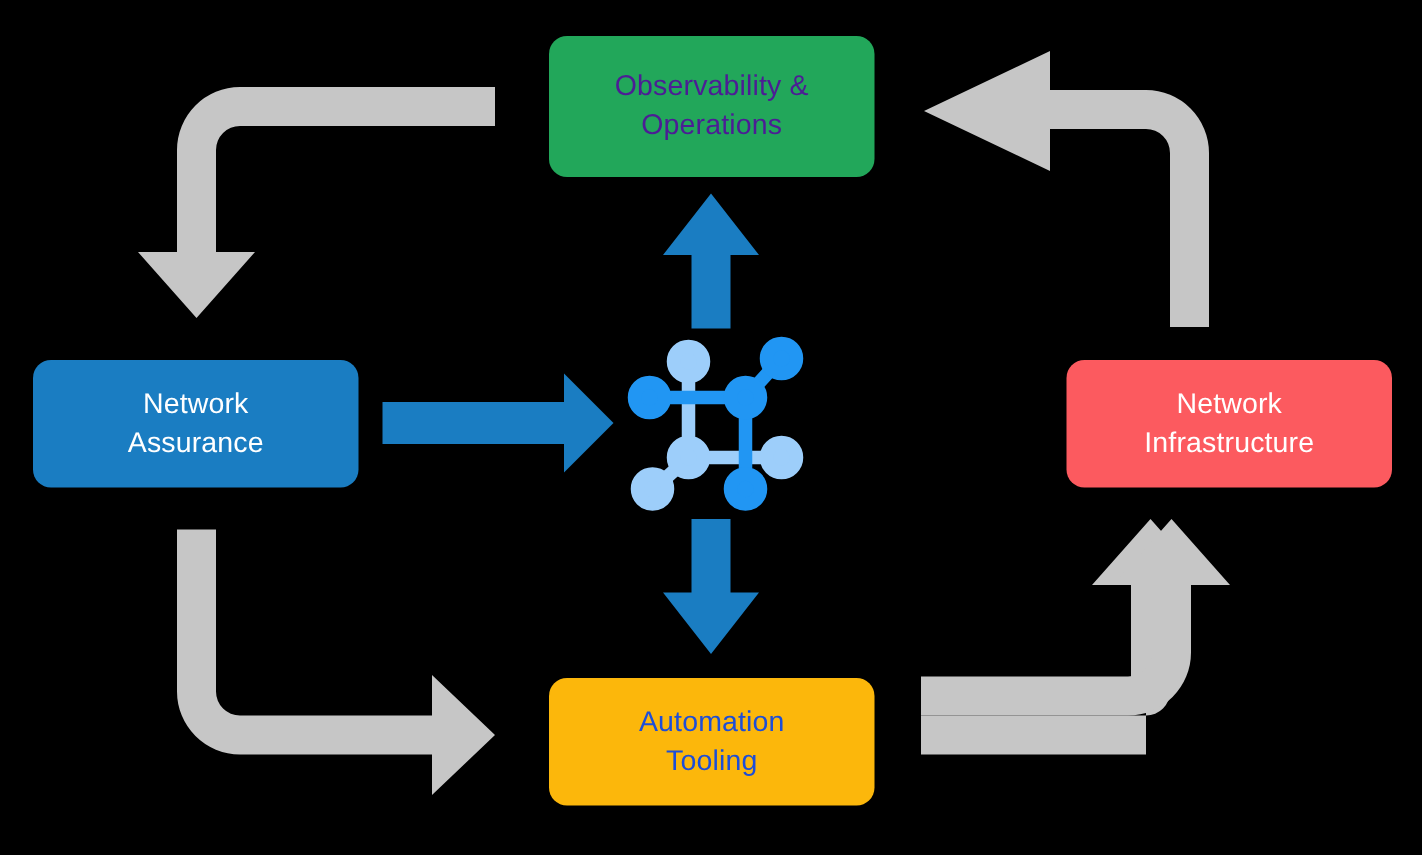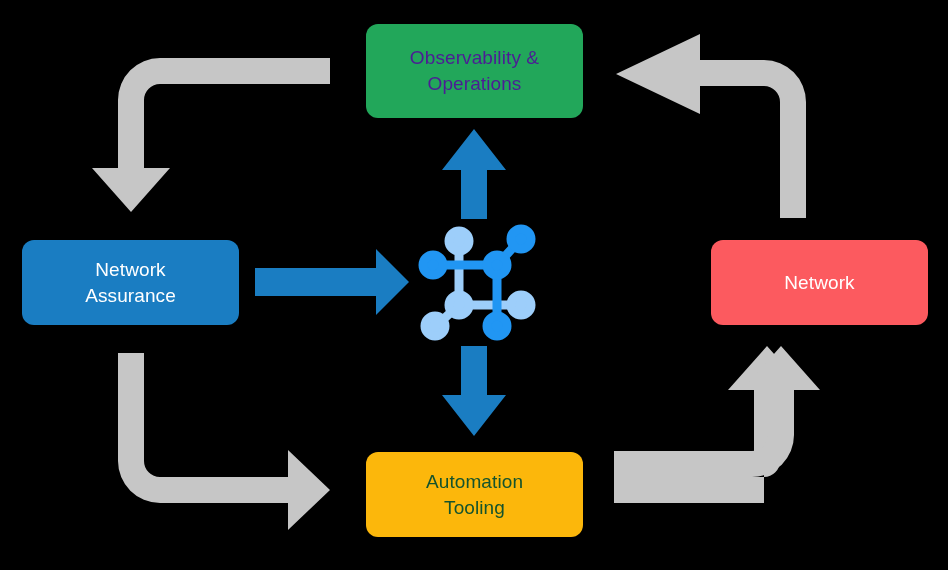--- a/index.html
+++ b/index.html
@@ -209,20 +209,20 @@
 
   <div class="node-box" id="box-observability" style="background: rgb(34, 167, 90); color: #4c1d95;">
     <span><span>Observability &amp;</span><br><span>Operations</span></span>
   </div>
 
   <div class="node-box" id="box-network-operations" style="background: rgb(26, 125, 194); color: rgb(255, 255, 255);">
     <span><span>Network</span><br><span>Assurance</span></span>
   </div>
 
   <div class="node-box" id="box-network-infrastructure" style="background: rgb(252, 90, 95); color: rgb(255, 255, 255);">
-    <span><span>Network</span><br></span>
-  </div>
-
-  <div class="node-box" id="box-automation-tooling" style="background: rgb(252, 183, 11); color: #14532d;">
+    <span><span>Network</span><br><span>Infrastructure</span></span>
+  </div>
+
+  <div class="node-box" id="box-automation-tooling" style="background: rgb(252, 183, 11); color: #1d4ed8;">
     <span><span>Automation</span><br><span>Tooling</span></span>
   </div>
 
 </div>
 
 </body></html>

